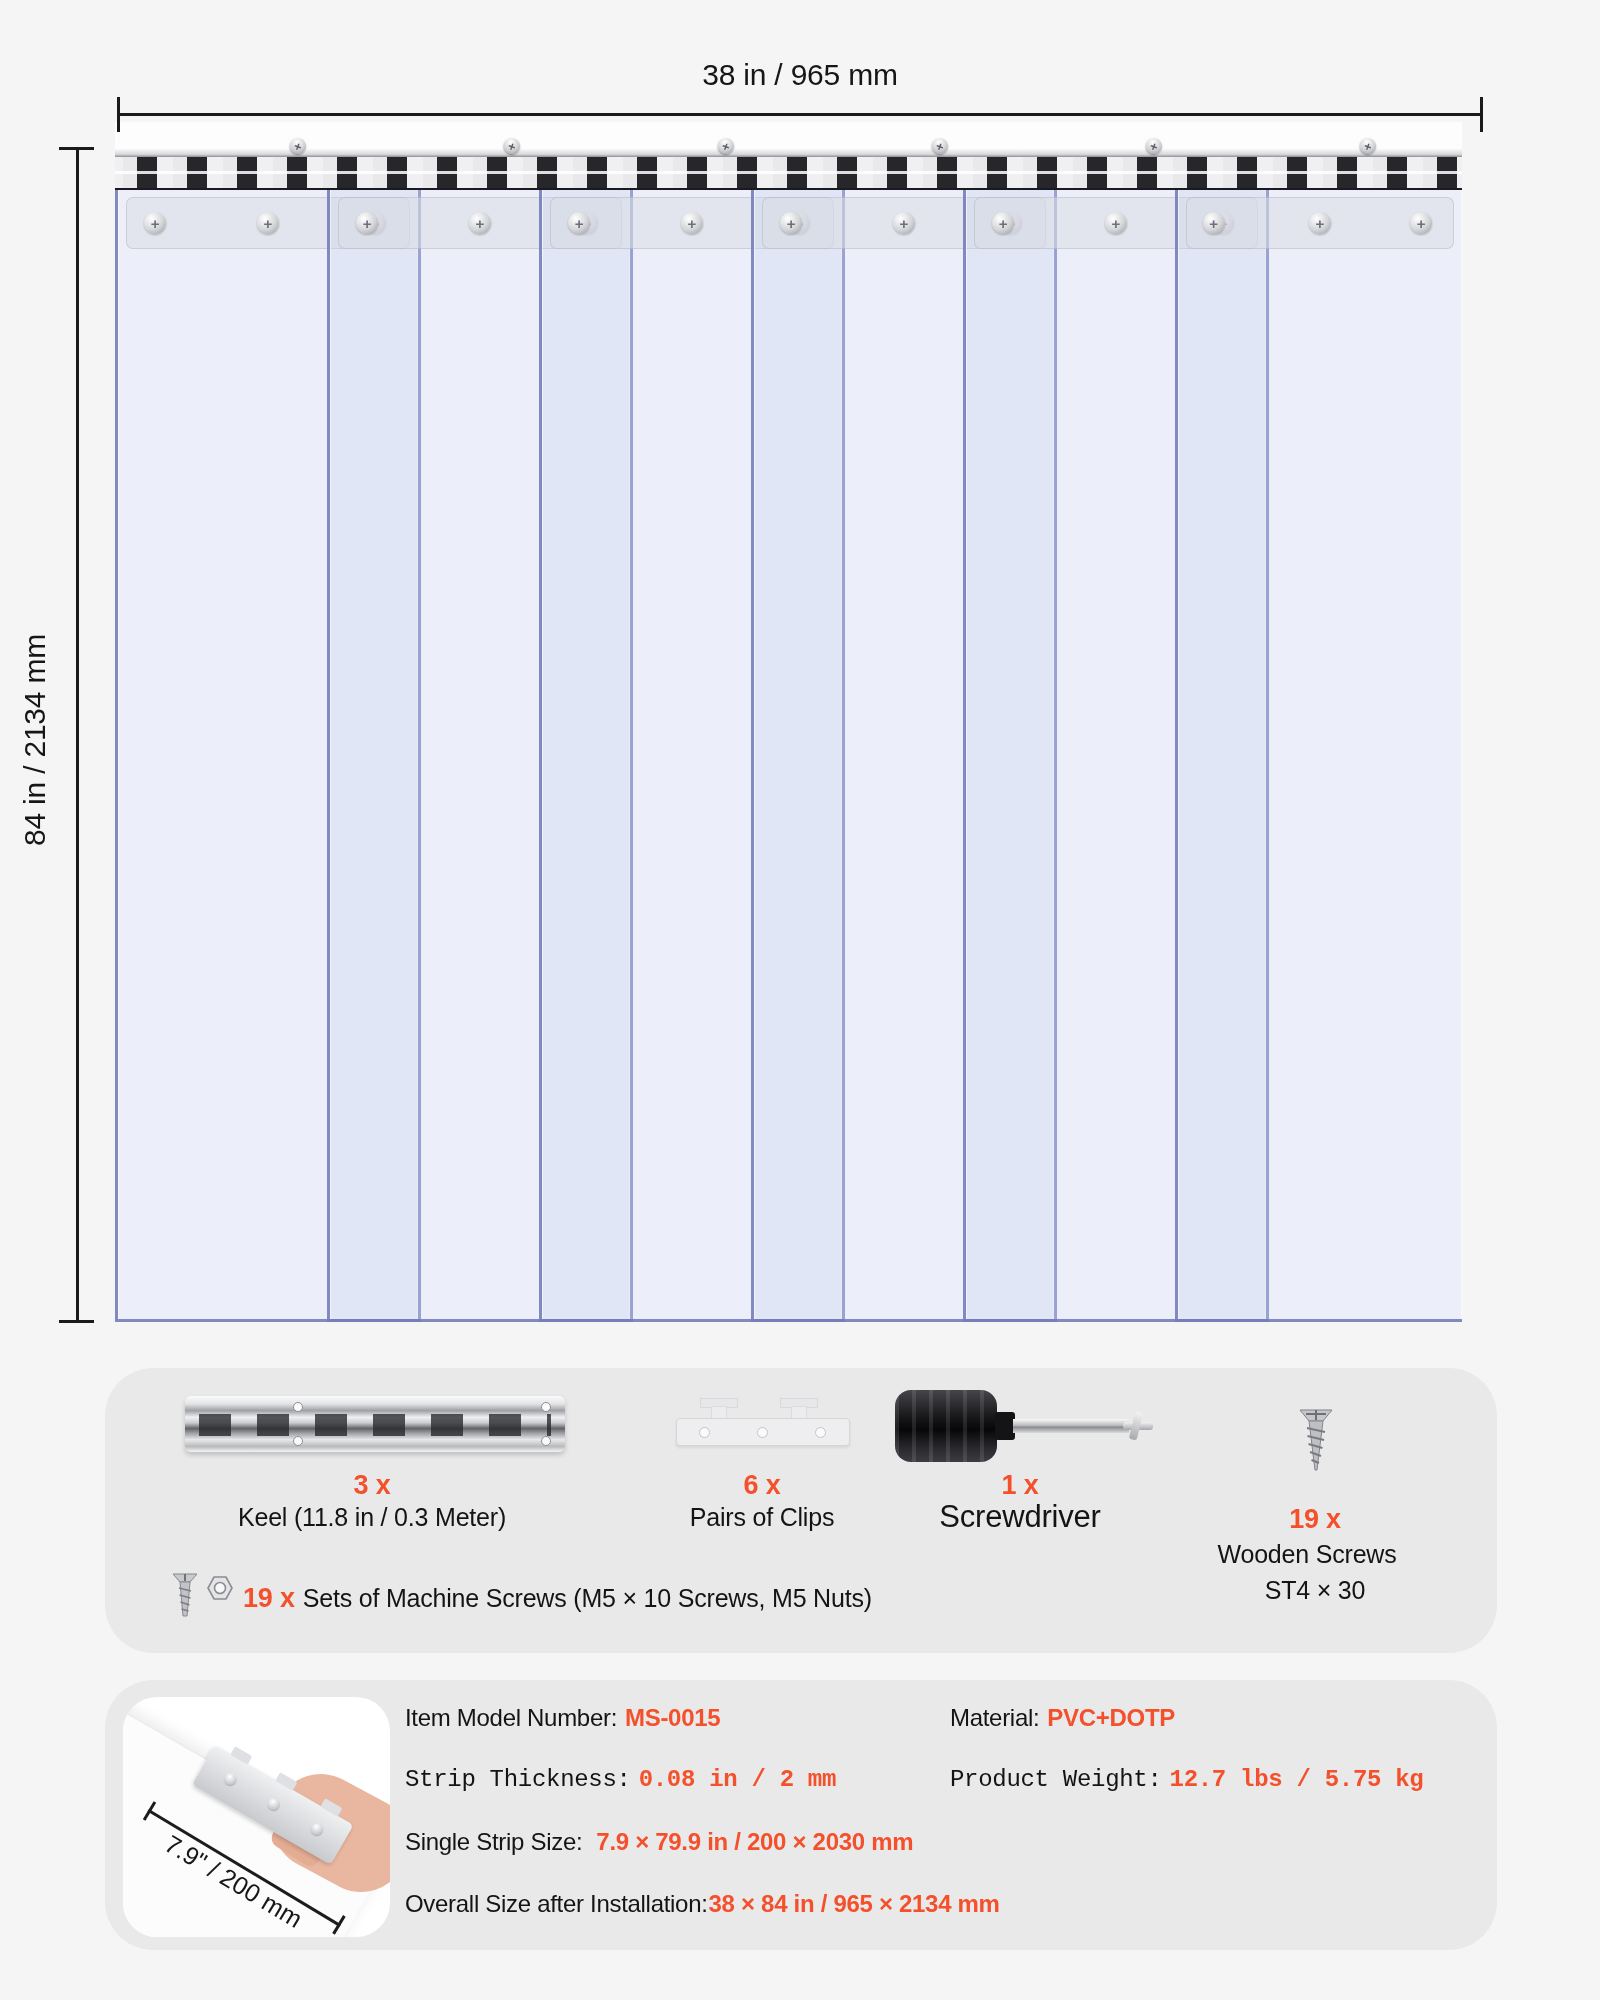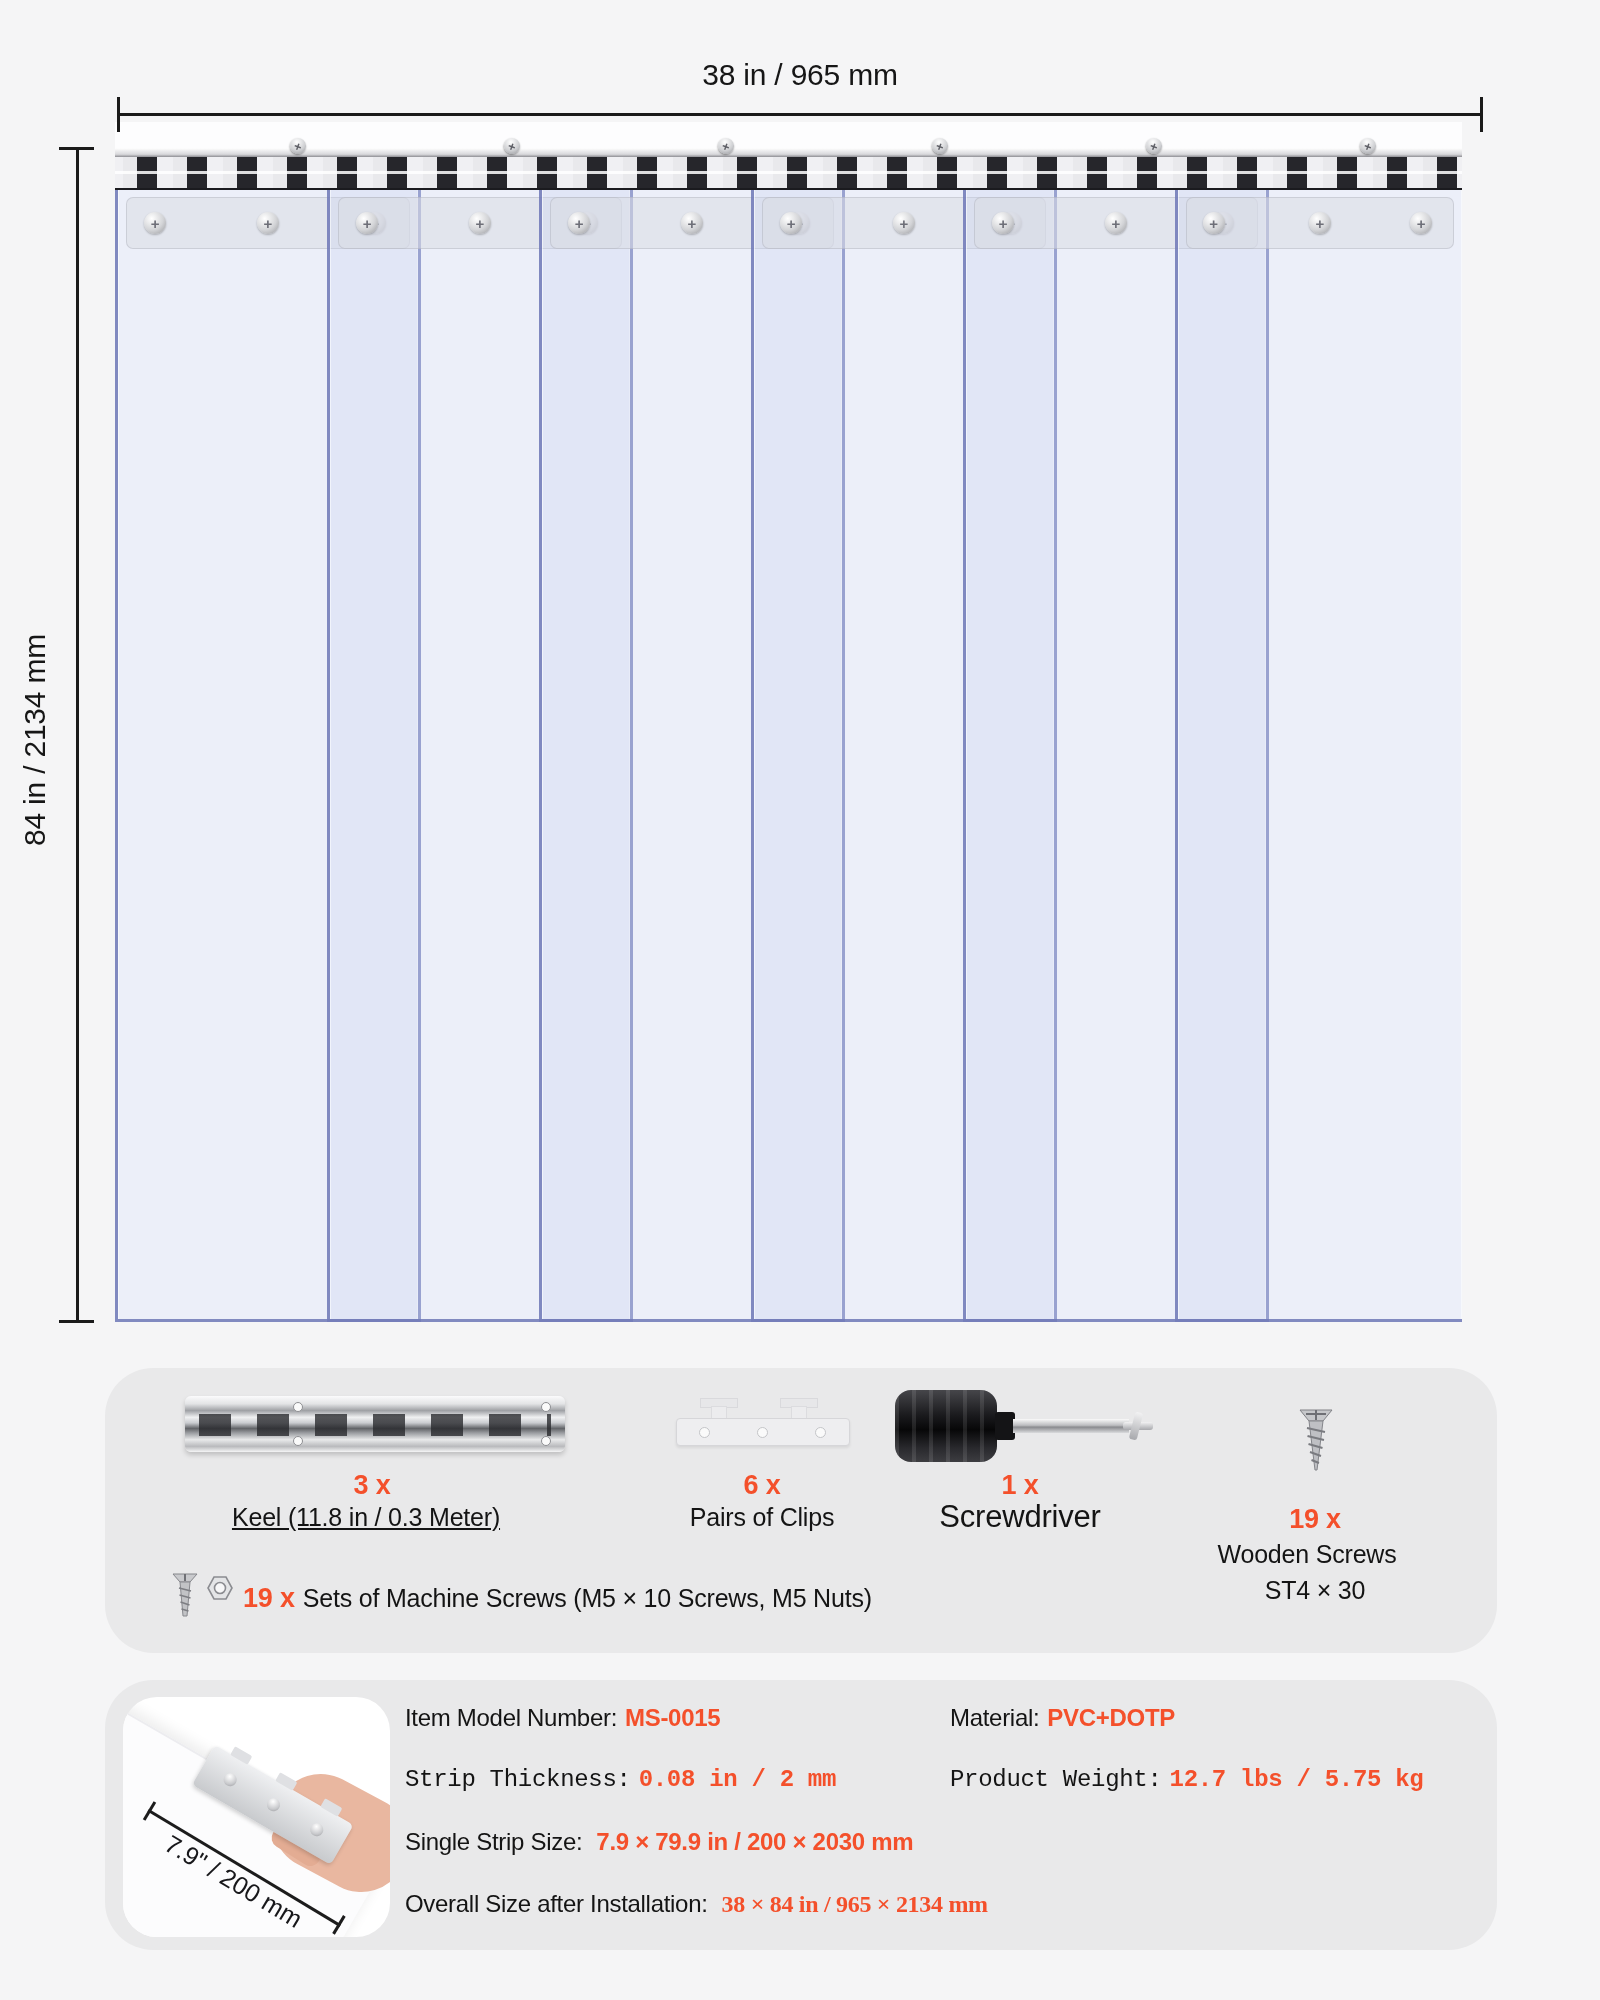--- a/index.html
+++ b/index.html
@@ -201,21 +201,21 @@
 <div class="abs gray-box" id="hardware-box">
 
   <div class="abs" id="keel-img">
     <div id="keel-slots"></div>
     <span class="keel-hole" style="left:108px;top:6px;"></span>
     <span class="keel-hole" style="right:14px;top:6px;"></span>
     <span class="keel-hole" style="left:108px;bottom:6px;"></span>
     <span class="keel-hole" style="right:14px;bottom:6px;"></span>
   </div>
   <div class="hw-text qty" style="left:107px;top:102px;width:320px;">3 x</div>
-  <div class="hw-text item-label" style="left:101px;top:135px;width:320px;text-decoration:underline;">Keel (11.8 in / 0.3 Meter)</div>
+  <div class="hw-text item-label" style="left:107px;top:135px;width:320px;">Keel (11.8 in / 0.3 Meter)</div>
 
   <div class="abs" id="clips-img">
     <span class="clip-tab-cap" style="left:24px;"></span>
     <span class="clip-tab-stem" style="left:35px;"></span>
     <span class="clip-tab-cap" style="left:104px;"></span>
     <span class="clip-tab-stem" style="left:115px;"></span>
     <div id="clips-plate">
       <span class="clip-hole" style="left:22px;"></span>
       <span class="clip-hole" style="left:80px;"></span>
       <span class="clip-hole" style="left:138px;"></span>
@@ -288,15 +288,15 @@
     <span class="spec-col2"><span>Material:</span><span class="spec-value">PVC+DOTP</span></span>
   </div>
   <div class="spec-row" id="spec-row-1">
     <span>Strip Thickness:</span><span class="spec-value">0.08 in / 2 mm</span>
     <span class="spec-col2"><span>Product Weight:</span><span class="spec-value">12.7 lbs / 5.75 kg</span></span>
   </div>
   <div class="spec-row" id="spec-row-2">
     <span>Single Strip Size:</span><span class="spec-value" style="margin-left:14px;">7.9 × 79.9 in / 200 × 2030 mm</span>
   </div>
   <div class="spec-row" id="spec-row-3">
-    <span>Overall Size after Installation:</span><span class="spec-value" style="margin-left:14px;font-family:Liberation Serif, serif;">38 × 84 in / 965 × 2134 mm</span>
+    <span>Overall Size after Installation:</span><span class="spec-value" style="margin-left:1px;">38 × 84 in / 965 × 2134 mm</span>
   </div>
 </div>
 
 </body></html>

